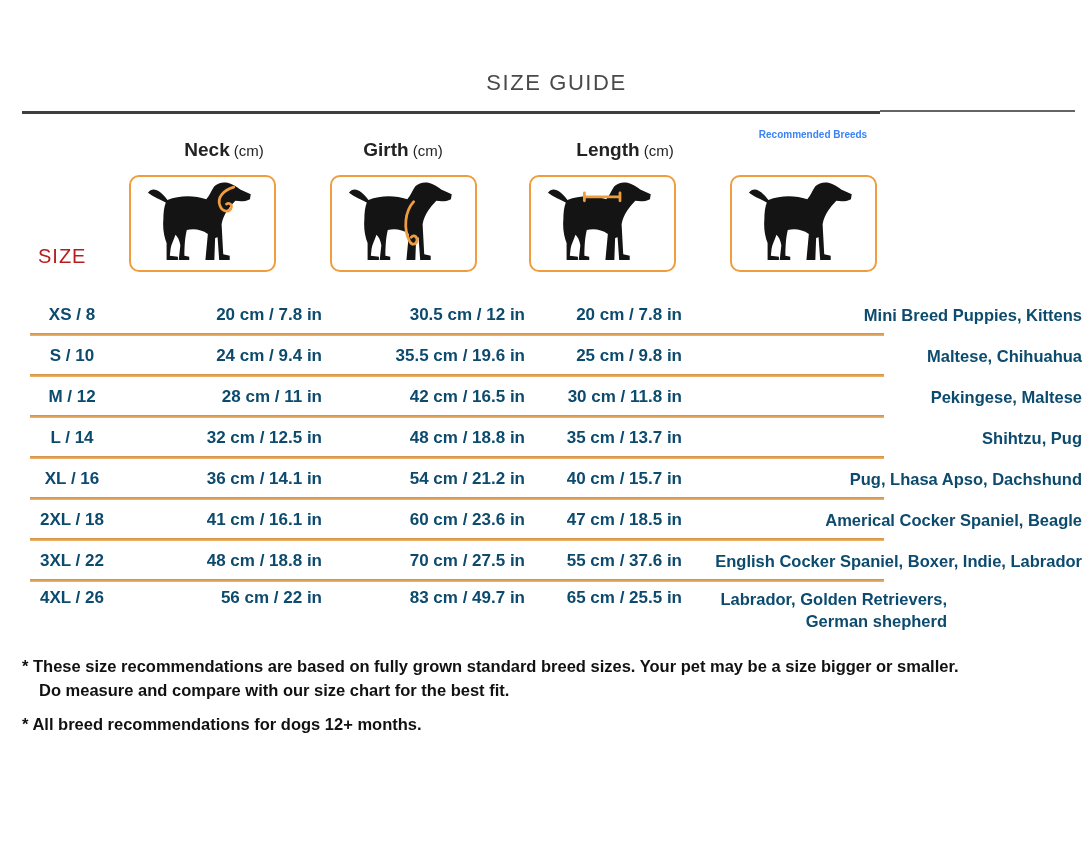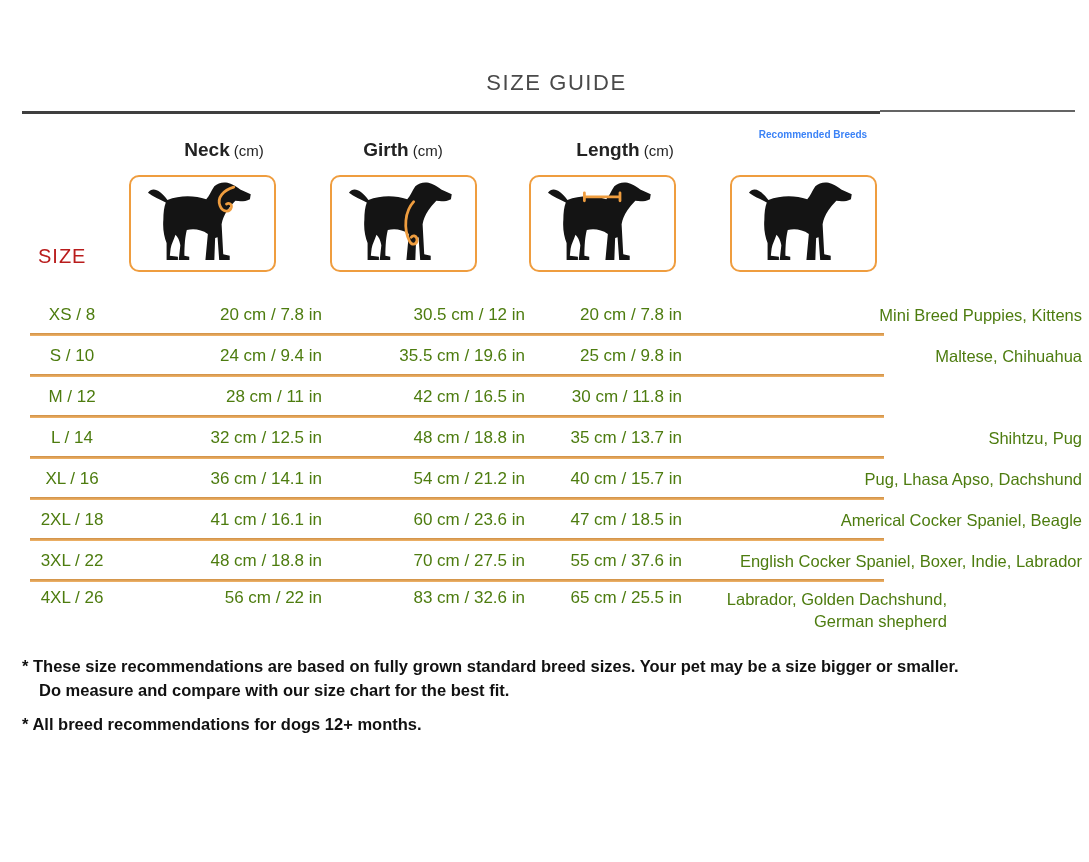--- a/index.html
+++ b/index.html
@@ -28,21 +28,21 @@
   .marker{fill:none;stroke:var(--accent-orange,#ef9d3f);stroke-width:3.4;
           stroke-linecap:round;stroke-linejoin:round;}
 
   .grid{position:absolute;top:294px;left:0;width:1089px;}
   .trow{display:grid;grid-template-columns:120px 190px 203px 157px auto;
         height:41px;align-items:center;position:relative;}
   .trow.sep::after{content:"";position:absolute;left:18px;width:854px;bottom:-1px;height:3px;
         background:linear-gradient(180deg,var(--separator-dark,#cf9045),var(--separator-orange,#f0b46a));}
   .trow.last{height:64px;align-items:start;}
   .trow.last .cell{padding-top:7px;}
-  .cell{font-size:17px;white-space:nowrap;color:#4d7c0f;}
+  .cell{font-size:17px;white-space:nowrap;color:#0c4a6e;font-weight:bold;}
   .c-size{text-align:center;}
   .c-neck,.c-girth,.c-length,.c-breeds{padding-left:20px;text-align:right;}
   .c-breeds{font-size:16.5px;white-space:pre-line;line-height:22px;max-width:380px;}
   .trow.last .c-breeds{max-width:245px;}
 
   .notes{position:absolute;left:10px;top:655px;font-weight:700;font-size:16.5px;
          color:#111;line-height:22px;}
   .note-line2{margin-left:17px;margin-top:2px;}
   .note2{margin-top:12px;}
 </style>
@@ -120,20 +120,21 @@
       <div class="cell c-girth">35.5 cm / 19.6 in</div>
       <div class="cell c-length">25 cm / 9.8 in</div>
       <div class="cell c-breeds">Maltese, Chihuahua</div>
     </div>
 
     <div class="trow sep">
       <div class="cell c-size">M / 12</div>
       <div class="cell c-neck">28 cm / 11 in</div>
       <div class="cell c-girth">42 cm / 16.5 in</div>
       <div class="cell c-length">30 cm / 11.8 in</div>
+      <div class="cell c-breeds">Pekingese, Maltese</div>
     </div>
 
     <div class="trow sep">
       <div class="cell c-size">L / 14</div>
       <div class="cell c-neck">32 cm / 12.5 in</div>
       <div class="cell c-girth">48 cm / 18.8 in</div>
       <div class="cell c-length">35 cm / 13.7 in</div>
       <div class="cell c-breeds">Shihtzu, Pug</div>
     </div>
 
@@ -157,23 +158,23 @@
       <div class="cell c-size">3XL / 22</div>
       <div class="cell c-neck">48 cm / 18.8 in</div>
       <div class="cell c-girth">70 cm / 27.5 in</div>
       <div class="cell c-length">55 cm / 37.6 in</div>
       <div class="cell c-breeds">English Cocker Spaniel, Boxer, Indie, Labrador</div>
     </div>
 
     <div class="trow last">
       <div class="cell c-size">4XL / 26</div>
       <div class="cell c-neck">56 cm / 22 in</div>
-      <div class="cell c-girth">83 cm / 32.6 in</div>
+      <div class="cell c-girth">83 cm / 49.7 in</div>
       <div class="cell c-length">65 cm / 25.5 in</div>
-      <div class="cell c-breeds">Labrador, Golden Dachshund,
+      <div class="cell c-breeds">Labrador, Golden Retrievers,
 German shepherd</div>
     </div>
 
   </div>
 
   <div class="notes">
     <div>* These size recommendations are based on fully grown standard breed sizes. Your pet may be a size bigger or smaller.</div>
     <div class="note-line2">Do measure and compare with our size chart for the best fit.</div>
     <div class="note2">* All breed recommendations for dogs 12+ months.</div>
   </div>

